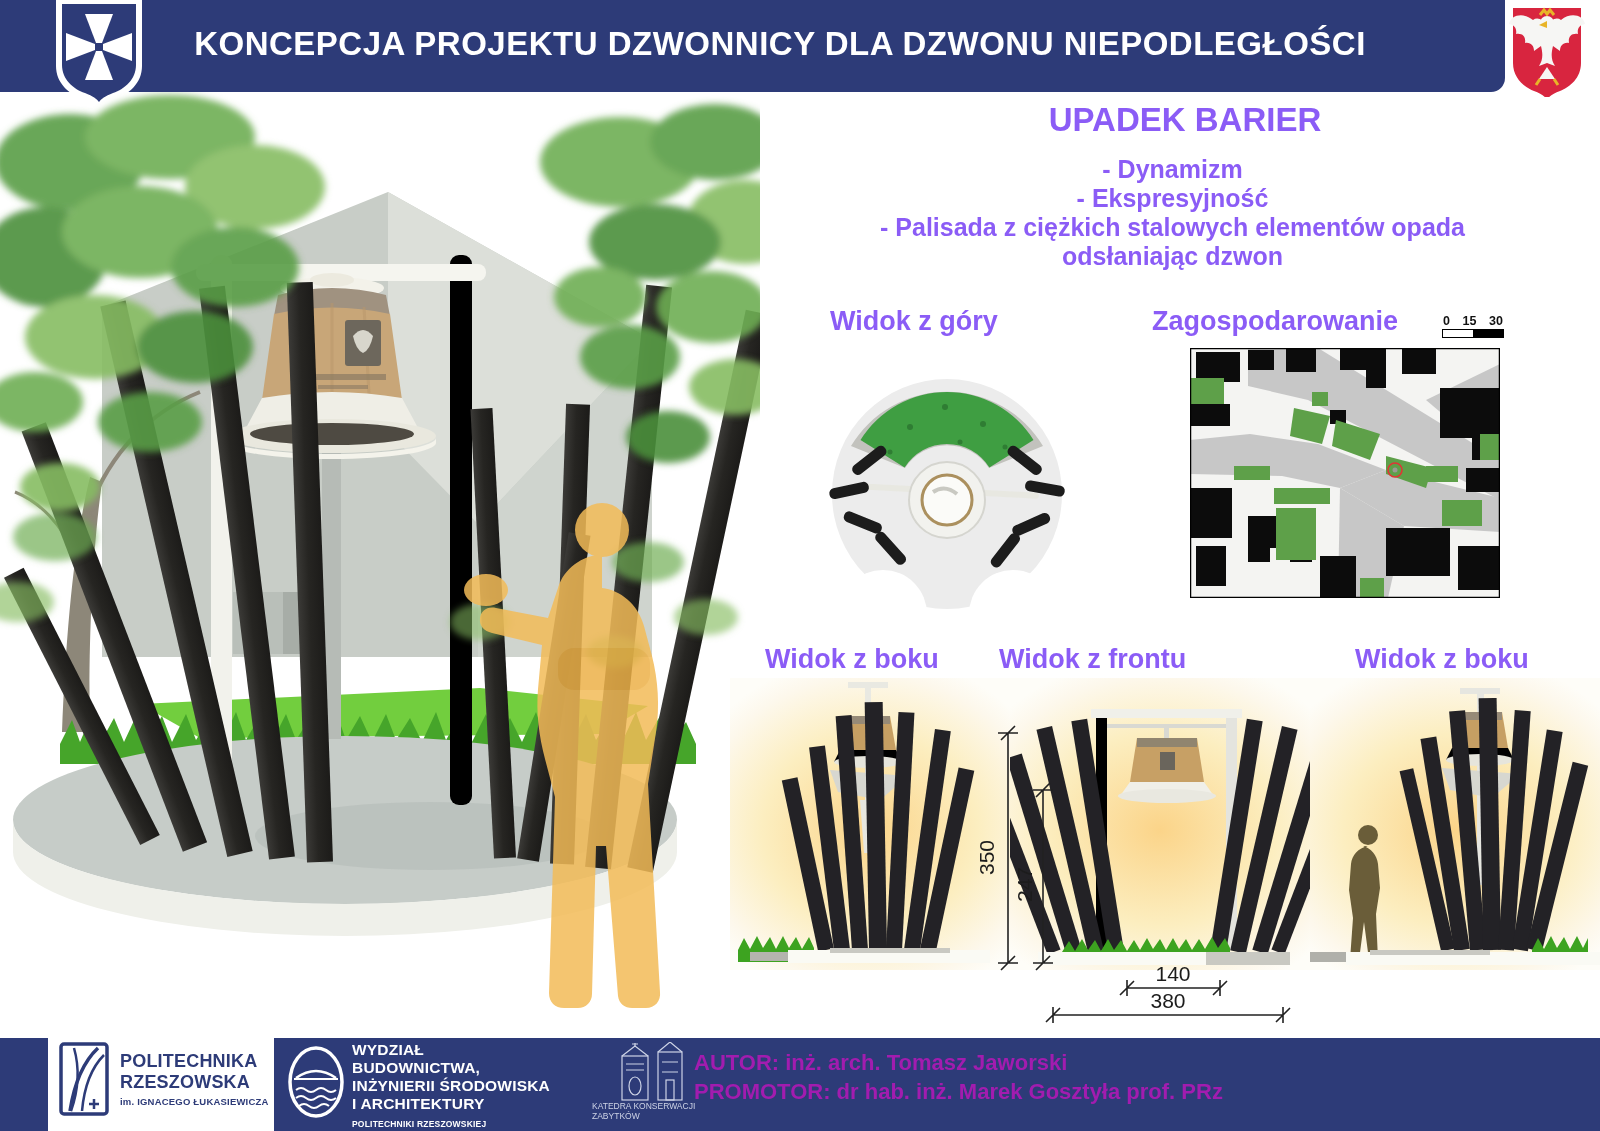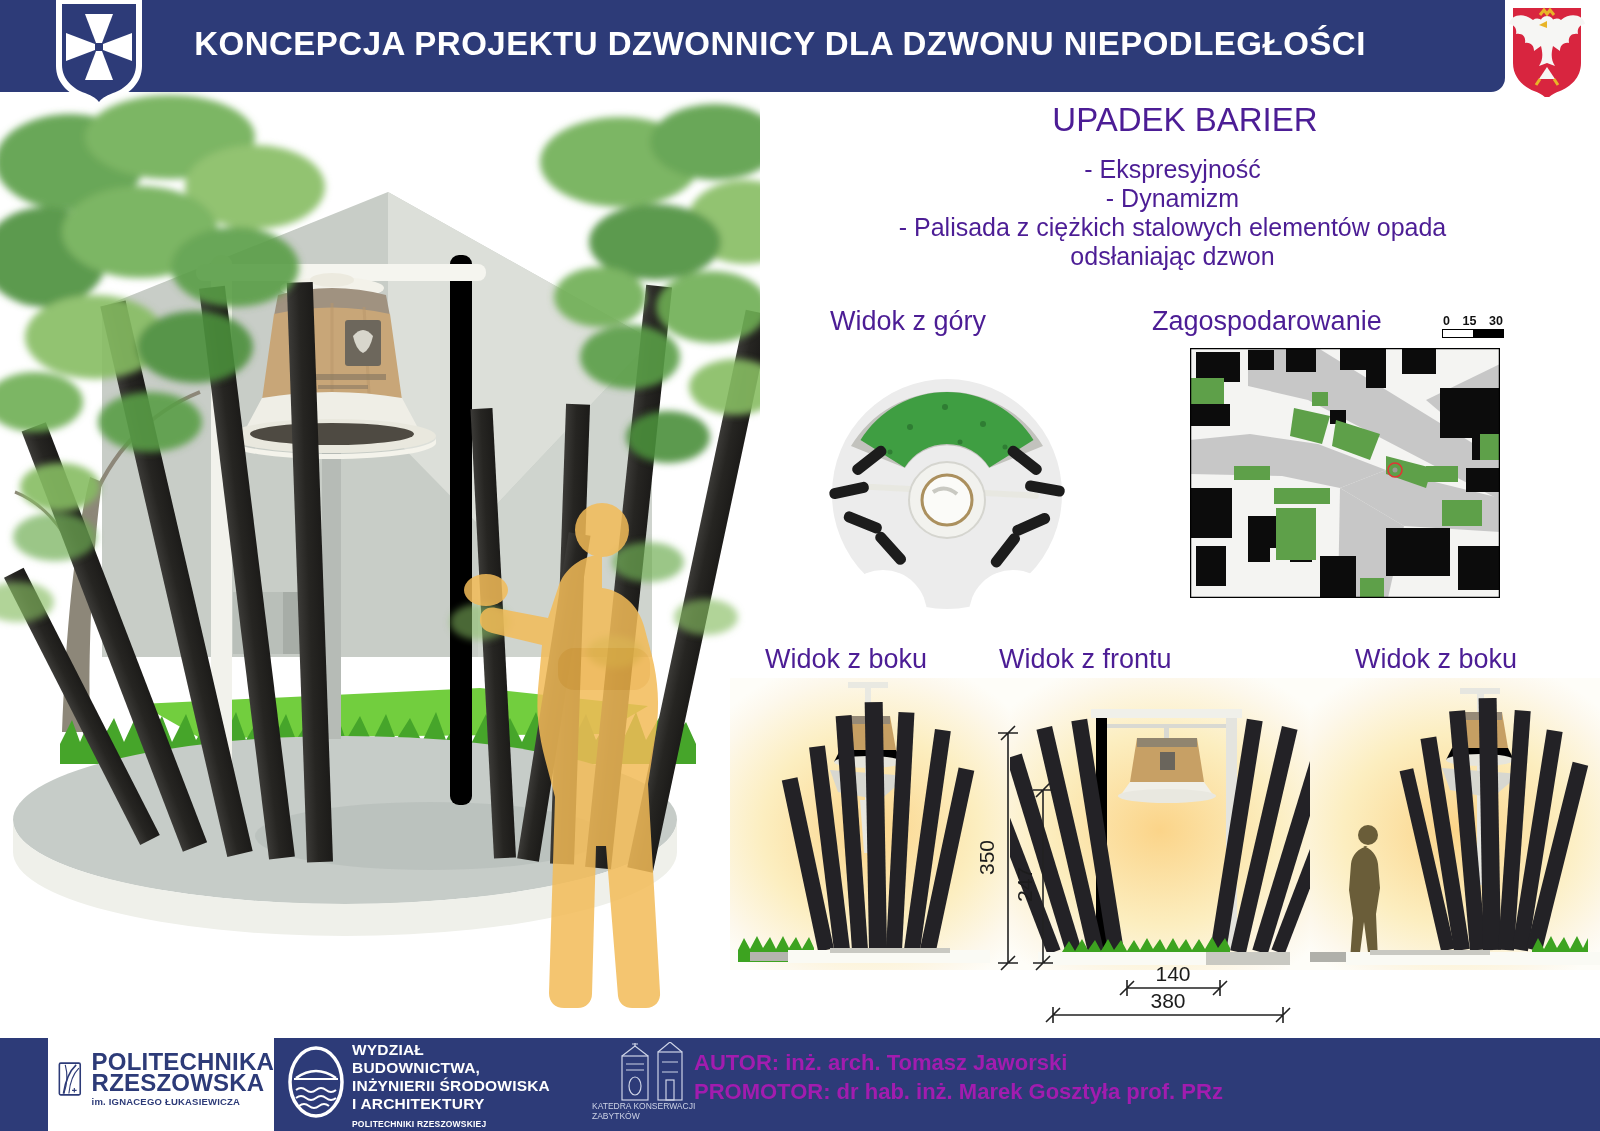--- a/index.html
+++ b/index.html
@@ -4,36 +4,36 @@
 <style>
   html,body{margin:0;padding:0;background:#fff;}
   #stage{position:relative;width:1600px;height:1131px;background:#fff;overflow:hidden;
          font-family:"Liberation Sans",sans-serif;}
   .abs{position:absolute;}
   
   #topbar{left:0;top:0;width:1505px;height:92px;background:#2d3b78;border-bottom-right-radius:14px;}
   #main-title{left:170px;top:25px;width:1220px;text-align:center;color:#fff;
               font-size:33px;font-weight:bold;letter-spacing:.5px;white-space:nowrap;}
   
-  .blacktxt{color:#4c1d95;font-weight:normal;}
+  .blacktxt{color:#8b5cf6;font-weight:bold;}
   #concept-title{left:900px;top:101px;width:570px;text-align:center;font-size:33px;}
   #concept-bullets{left:775px;top:155px;width:795px;text-align:center;font-size:25px;line-height:29px;}
   .view-label{font-size:27px;white-space:nowrap;}
   
   #scalebar{left:1442px;top:314px;width:62px;font-size:12.5px;font-weight:bold;color:#111;}
   #scalebar .nums{display:flex;justify-content:space-between;padding:0 1px;}
   #scalebar .bar{margin-top:1px;height:7px;border:1.5px solid #000;display:flex;}
   #scalebar .bar .w{flex:1;background:#fff;} #scalebar .bar .b{flex:1;background:#000;}
   
   .elevbg{background:radial-gradient(ellipse 70% 60% at 50% 52%, #fbd489 0%, #fceec0 55%, #fdf8ec 88%, #fefdf8 100%);}
   
   #footbar{left:0;top:1038px;width:1600px;height:93px;background:#2d3b78;}
   #prz-panel{left:48px;top:1026px;width:226px;height:105px;background:#fff;display:flex;align-items:center;}
   .navytxt{color:#2d3b78;font-weight:bold;}
-  #prz-name{font-size:24px;line-height:21px;letter-spacing:.2px;}
+  #prz-name{font-size:18px;line-height:21px;letter-spacing:.2px;}
   #prz-sub{font-size:9.5px;margin-top:3px;letter-spacing:.2px;}
   #faculty{left:352px;top:1041px;color:#fff;font-weight:bold;font-size:15.5px;line-height:18px;letter-spacing:.2px;}
   #faculty .sub{font-size:8.5px;margin-top:2px;}
   #dept-text{left:592px;top:1101px;width:120px;text-align:left;color:#cdd3e6;font-size:8.5px;line-height:10px;}
   #credits{left:694px;top:1048px;color:#a21caf;font-weight:bold;font-size:22px;line-height:29px;white-space:nowrap;}
   #place-year{left:1420px;top:1048px;width:140px;text-align:center;color:#fff;font-weight:bold;
               font-size:22px;line-height:29px;}
   svg text{font-family:"Liberation Sans",sans-serif;}
 </style>
 </head>
@@ -174,22 +174,22 @@
     <g opacity="0.85">
       <circle cx="602" cy="438" r="27" fill="#f3bb58"></circle>
       <path fill="#f3bb58" d="M602,462 c-20,2 -38,14 -44,34 l-10,30 -52,-10 c-9,-2 -15,3 -16,10 c-1,8 4,13 12,15 l50,12 -4,44 c-2,24 1,47 7,70 l10,38 -6,196 c0,9 6,15 15,15 h14 c8,0 14,-6 14,-14 l4,-148 h10 l12,150 c1,8 7,12 14,12 h14 c9,0 15,-7 14,-16 l-12,-208 8,-52 c4,-26 2,-52 -4,-76 l-8,-30 c-6,-22 -24,-36 -42,-38 z"></path>
       <ellipse cx="486" cy="498" rx="22" ry="16" fill="#f3bb58"></ellipse>
       <rect x="558" y="556" width="92" height="42" rx="16" fill="#e8a93c" opacity="0.55"></rect>
     </g>
   </svg>
 
   <div id="concept-title" class="abs blacktxt">UPADEK BARIER</div>
   <div id="concept-bullets" class="abs blacktxt">
+    <div>- Dynamizm</div>
     <div>- Ekspresyjność</div>
-    <div>- Dynamizm</div>
     <div>- Palisada z ciężkich stalowych elementów opada</div>
     <div>odsłaniając dzwon</div>
   </div>
 
   <div class="abs blacktxt view-label" style="left:830px;top:306px;width:230px">Widok z góry</div>
   <div class="abs blacktxt view-label" style="left:1152px;top:306px;width:260px">Zagospodarowanie</div>
 
   <div id="scalebar" class="abs">
     <div class="nums">
       <span>0</span>

